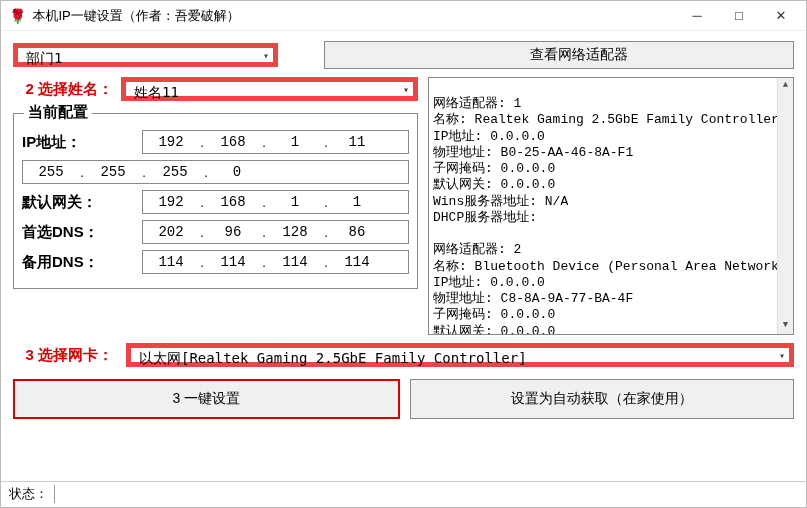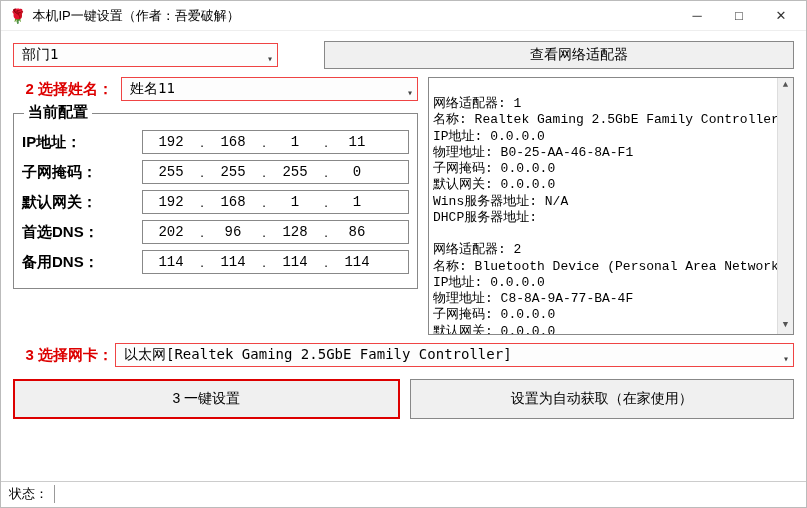--- a/index.html
+++ b/index.html
@@ -56,23 +56,23 @@
   }
   .label-red {
     color: #d00;
     font-size: 15px;
     font-weight: bold;
     width: 100px;
     text-align: right;
   }
   .select {
     display: flex;
-    align-items: flex-end;
+    align-items: flex-start;
     justify-content: space-between;
-    border: 1px solid #ef4444;
+    border: 5px solid #ef4444;
     background: #fdfdfd;
     padding: 2px 4px 2px 8px;
     height: 24px;
     font-size: 14px;
     font-family: "SimSun", monospace;
   }
   .select .chev {
     font-size: 10px;
     color: #444;
   }
@@ -174,21 +174,21 @@
     justify-content: flex-start;
   }
   .adapter-scroll .arrow {
     height: 16px; width: 100%;
     display:flex; align-items:center; justify-content:center;
     font-size: 9px; color:#555;
   }
   .select-nic {
     display: flex;
     align-items: center;
-    gap: 2px;
+    gap: 13px;
   }
   .bottom-btns {
     display: flex;
     gap: 10px;
     margin-top: 4px;
   }
   .big-btn {
     flex: 1;
     height: 40px;
     border: 1px solid #888;
@@ -262,21 +262,20 @@
                 <span class="dot">.</span>
               <input class="octet" value="168" style="">
                 <span class="dot">.</span>
               <input class="octet" value="1" style="">
                 <span class="dot">.</span>
               <input class="octet" value="11" style="">
             </div>
           </div>
 
           <div class="config-row">
-            <div class="config-label">子网掩码：</div>
             <div class="ip-input">
               <input class="octet" value="255" style="">
                 <span class="dot">.</span>
               <input class="octet" value="255" style="">
                 <span class="dot">.</span>
               <input class="octet" value="255" style="">
                 <span class="dot">.</span>
               <input class="octet" value="0" style="">
             </div>
           </div>

